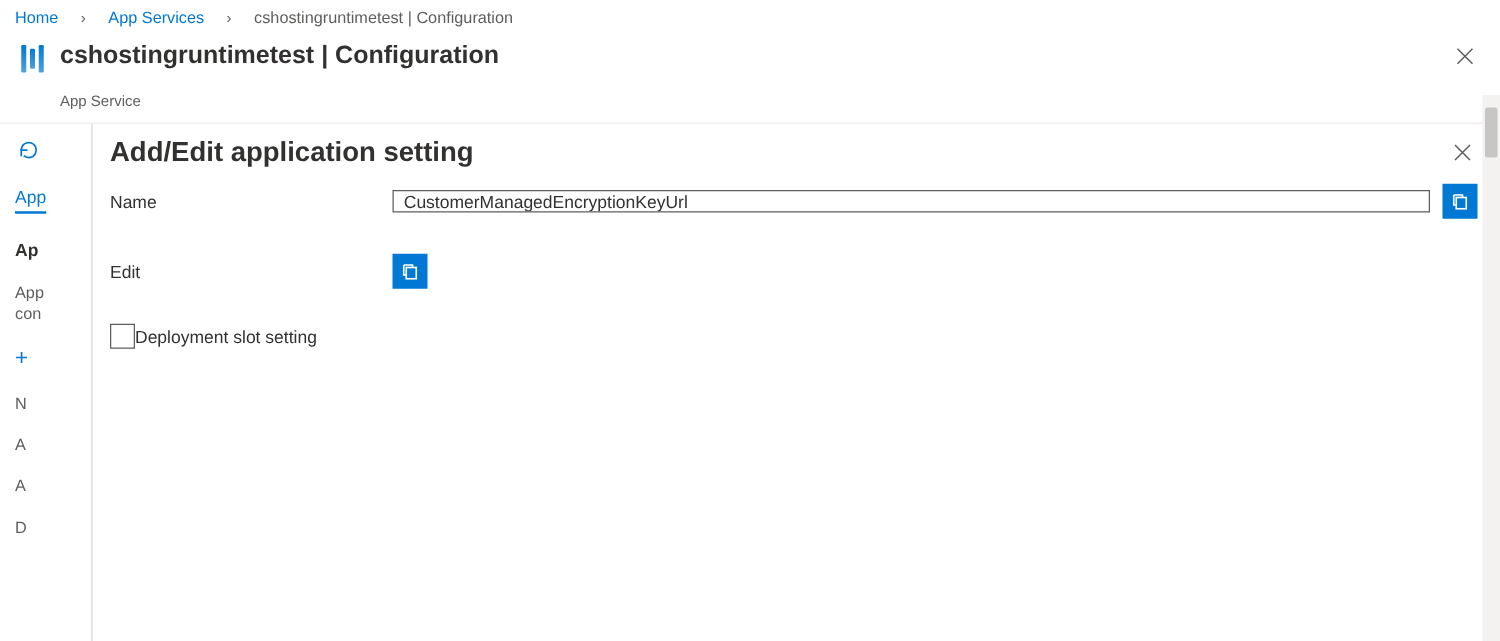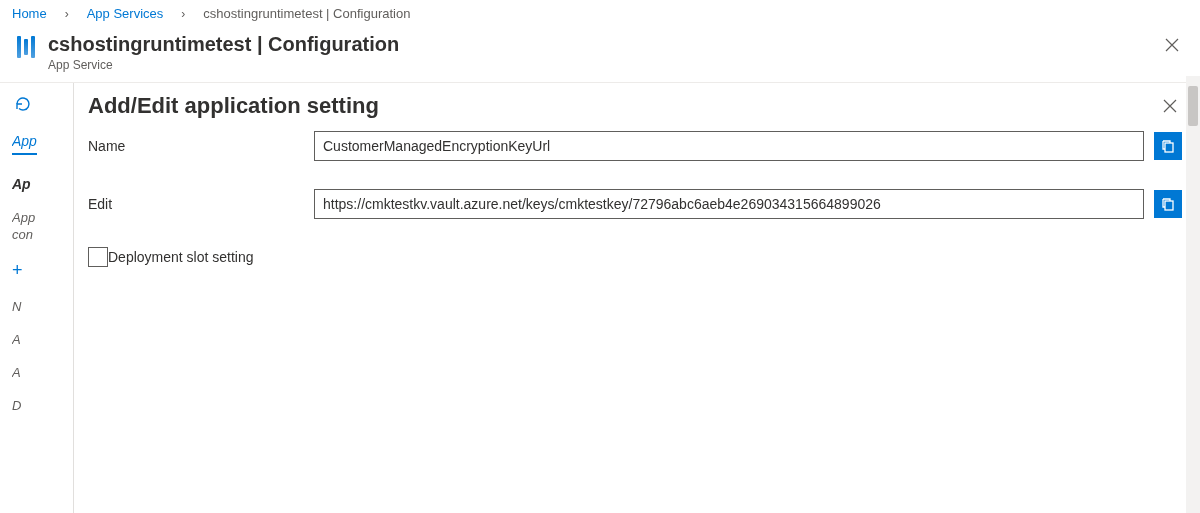--- a/index.html
+++ b/index.html
@@ -62,21 +62,21 @@
     .app-icon .bar:nth-child(2) { height: 16px; }
     .app-icon .bar:nth-child(3) { height: 22px; }
     .header-titles h1 {
       font-size: 20px;
       font-weight: 600;
       color: #323130;
     }
     .header-titles .subtitle {
       font-size: 12px;
       color: #605e5c;
-      margin-top: 2px;
+      margin-top: 18px;
     }
     .header-close {
       position: absolute;
       right: 18px;
       top: 10px;
       cursor: pointer;
       width: 20px;
       height: 20px;
       display: flex;
       align-items: center;
@@ -110,21 +110,20 @@
       align-items: center;
       justify-content: center;
       font-size: 16px;
     }
     .left-strip .item {
       font-size: 14px;
       color: #323130;
       margin-bottom: 18px;
       white-space: nowrap;
       overflow: hidden;
-      font-style: italic;
     }
     .left-strip .item.active {
       color: #0078d4;
       border-bottom: 2px solid #0078d4;
       padding-bottom: 4px;
       display: inline-block;
     }
     .left-strip .item.bold {
       font-weight: 600;
     }
@@ -174,21 +173,21 @@
       margin-bottom: 28px;
       gap: 10px;
     }
     .form-row label {
       width: 216px;
       font-size: 14px;
       color: #323130;
     }
     .form-row input[type="text"] {
       flex: 1;
-      height: 30px;
+      height: 18px;
       border: 1px solid #605e5c;
       padding: 0 8px;
       font-size: 14px;
       font-family: inherit;
       color: #323130;
       outline: none;
     }
     .copy-btn {
       width: 28px;
       height: 28px;
@@ -301,21 +300,20 @@
       <div class="copy-btn">
         <svg width="14" height="14" viewBox="0 0 14 14">
             <rect x="4" y="4" width="8" height="9" fill="none" stroke="#fff" stroke-width="1.3"></rect>
             <path d="M2 2 h7 v2 M2 2 v8 h2" fill="none" stroke="#fff" stroke-width="1.3"></path>
           </svg>
       </div>
     </div>
 
     <div class="form-row">
       <label>Edit</label>
-      <input type="text" value="https://cmktestkv.vault.azure.net/keys/cmktestkey/72796abc6aeb4e269034315664899026" style="">
       <div class="copy-btn">
         <svg width="14" height="14" viewBox="0 0 14 14">
             <rect x="4" y="4" width="8" height="9" fill="none" stroke="#fff" stroke-width="1.3"></rect>
             <path d="M2 2 h7 v2 M2 2 v8 h2" fill="none" stroke="#fff" stroke-width="1.3"></path>
           </svg>
       </div>
     </div>
 
     <div class="checkbox-row">
       <div class="cb"></div>

